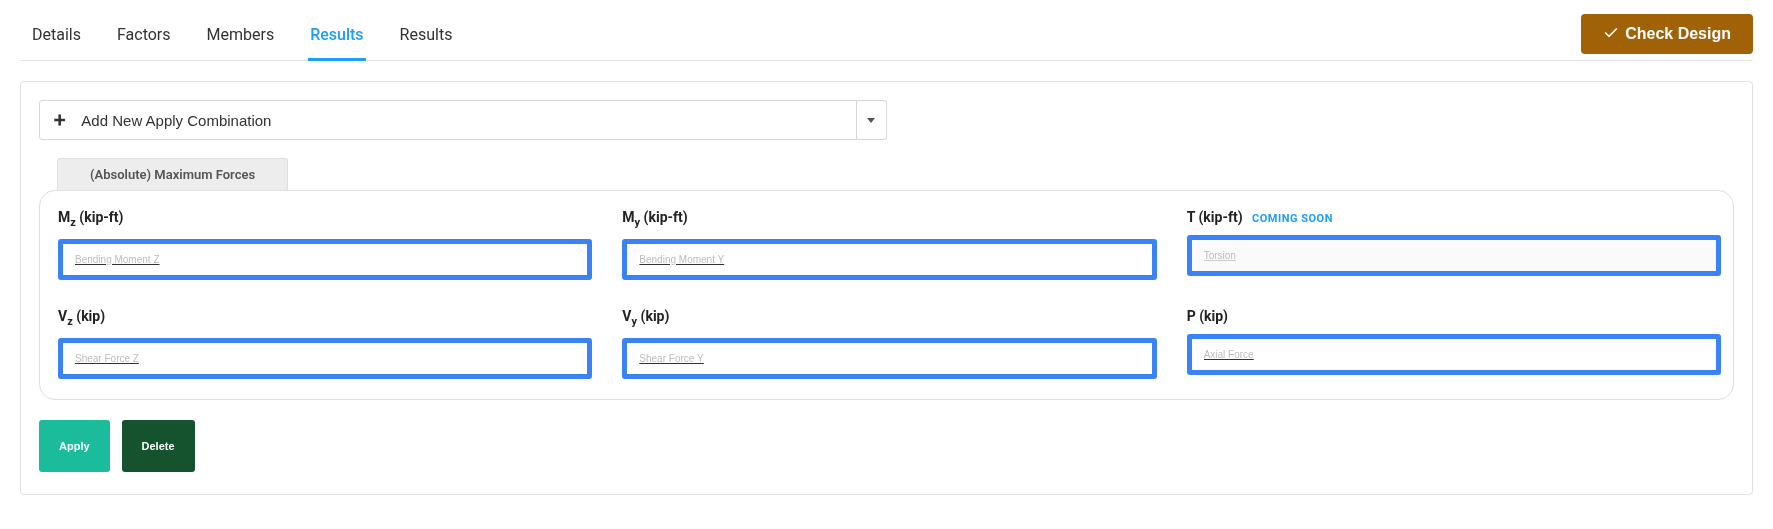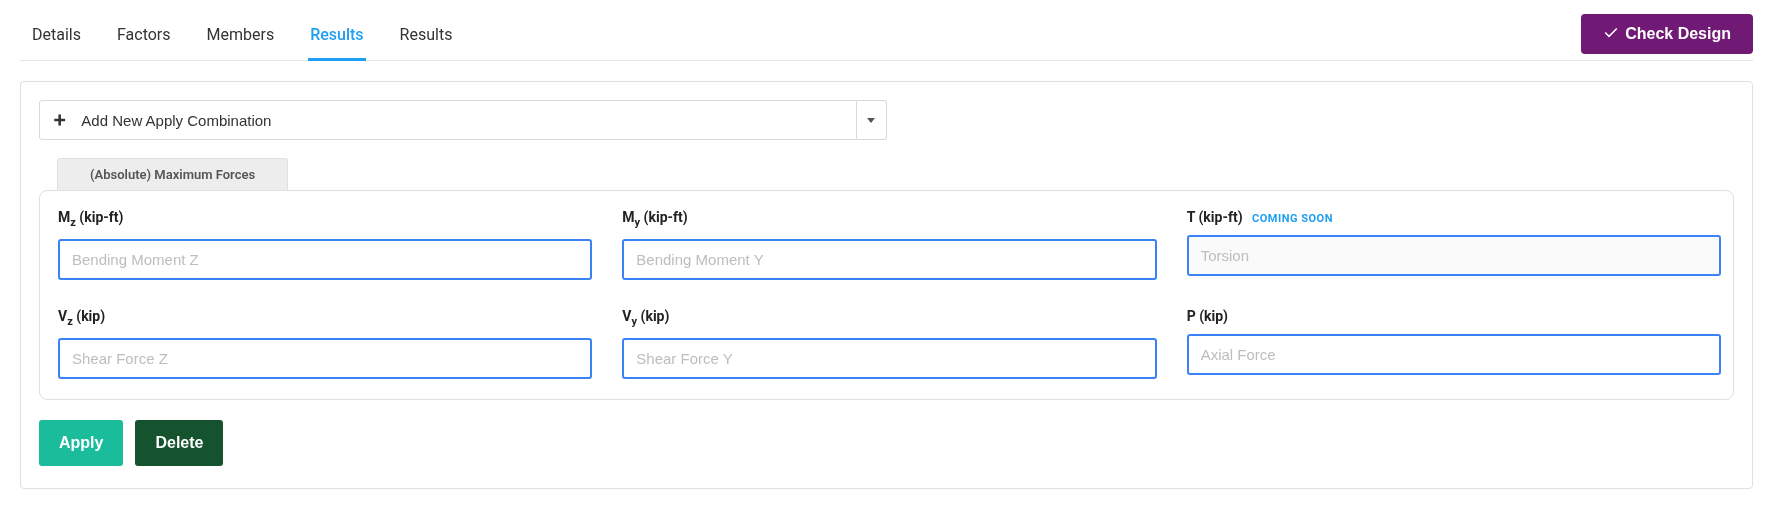--- a/index.html
+++ b/index.html
@@ -31,21 +31,21 @@
     font-size: 16px;
     border-bottom: 3px solid transparent;
     margin-bottom: -1px;
   }
   .tab.active {
     color: #1e9ff2;
     border-bottom-color: #1e9ff2;
     font-weight: 500;
   }
   .check-btn {
-    background: #701a75;
+    background: #a16207;
     color: #fff;
     border: none;
     border-radius: 4px;
     padding: 10px 22px;
     font-size: 16px;
     font-weight: 600;
     cursor: pointer;
     display: flex;
     align-items: center;
     gap: 6px;
@@ -107,21 +107,21 @@
     font-weight: 600;
     padding: 8px 32px;
     border-radius: 3px 3px 0 0;
     border: 1px solid #e0e0e0;
     border-bottom: none;
     margin-left: 18px;
   }
 
   .force-grid {
     border: 1px solid #e0e0e0;
-    border-radius: 8px;
+    border-radius: 16px;
     padding: 18px 12px 20px 18px;
     display: grid;
     grid-template-columns: 1fr 1fr 1fr;
     gap: 28px 30px;
   }
   .field label {
     display: block;
     font-weight: 700;
     font-size: 14px;
     color: #222;
@@ -132,43 +132,44 @@
     color: #1e9ff2;
     font-size: 11px;
     font-weight: 700;
     letter-spacing: 0.5px;
     margin-left: 6px;
     text-transform: uppercase;
   }
   .field input {
     width: 100%;
     padding: 10px 12px;
-    border: 2px solid #3b82f6;
+    border: 5px solid #3b82f6;
     border-radius: 3px;
-    font-size: 15px;
-    color: #333;
-    background: #fff;
+    font-size: 10px;
+    color: #333;
+    background: #fff;
+    text-decoration: underline;
   }
   .field input::placeholder { color: #bdbdbd; }
   .field input:disabled {
     background: #fafafa;
     color: #ccc;
     cursor: not-allowed;
   }
 
   .action-row {
     margin-top: 20px;
     display: flex;
     gap: 12px;
   }
   .btn {
     border: none;
     border-radius: 3px;
-    padding: 14px 20px;
-    font-size: 16px;
+    padding: 20px 20px;
+    font-size: 11px;
     font-weight: 600;
     cursor: pointer;
     color: #fff;
   }
   .btn-apply { background: #1abc9c; }
   .btn-delete { background: #14532d; }
 </style>
 </head>
 <body>
 

